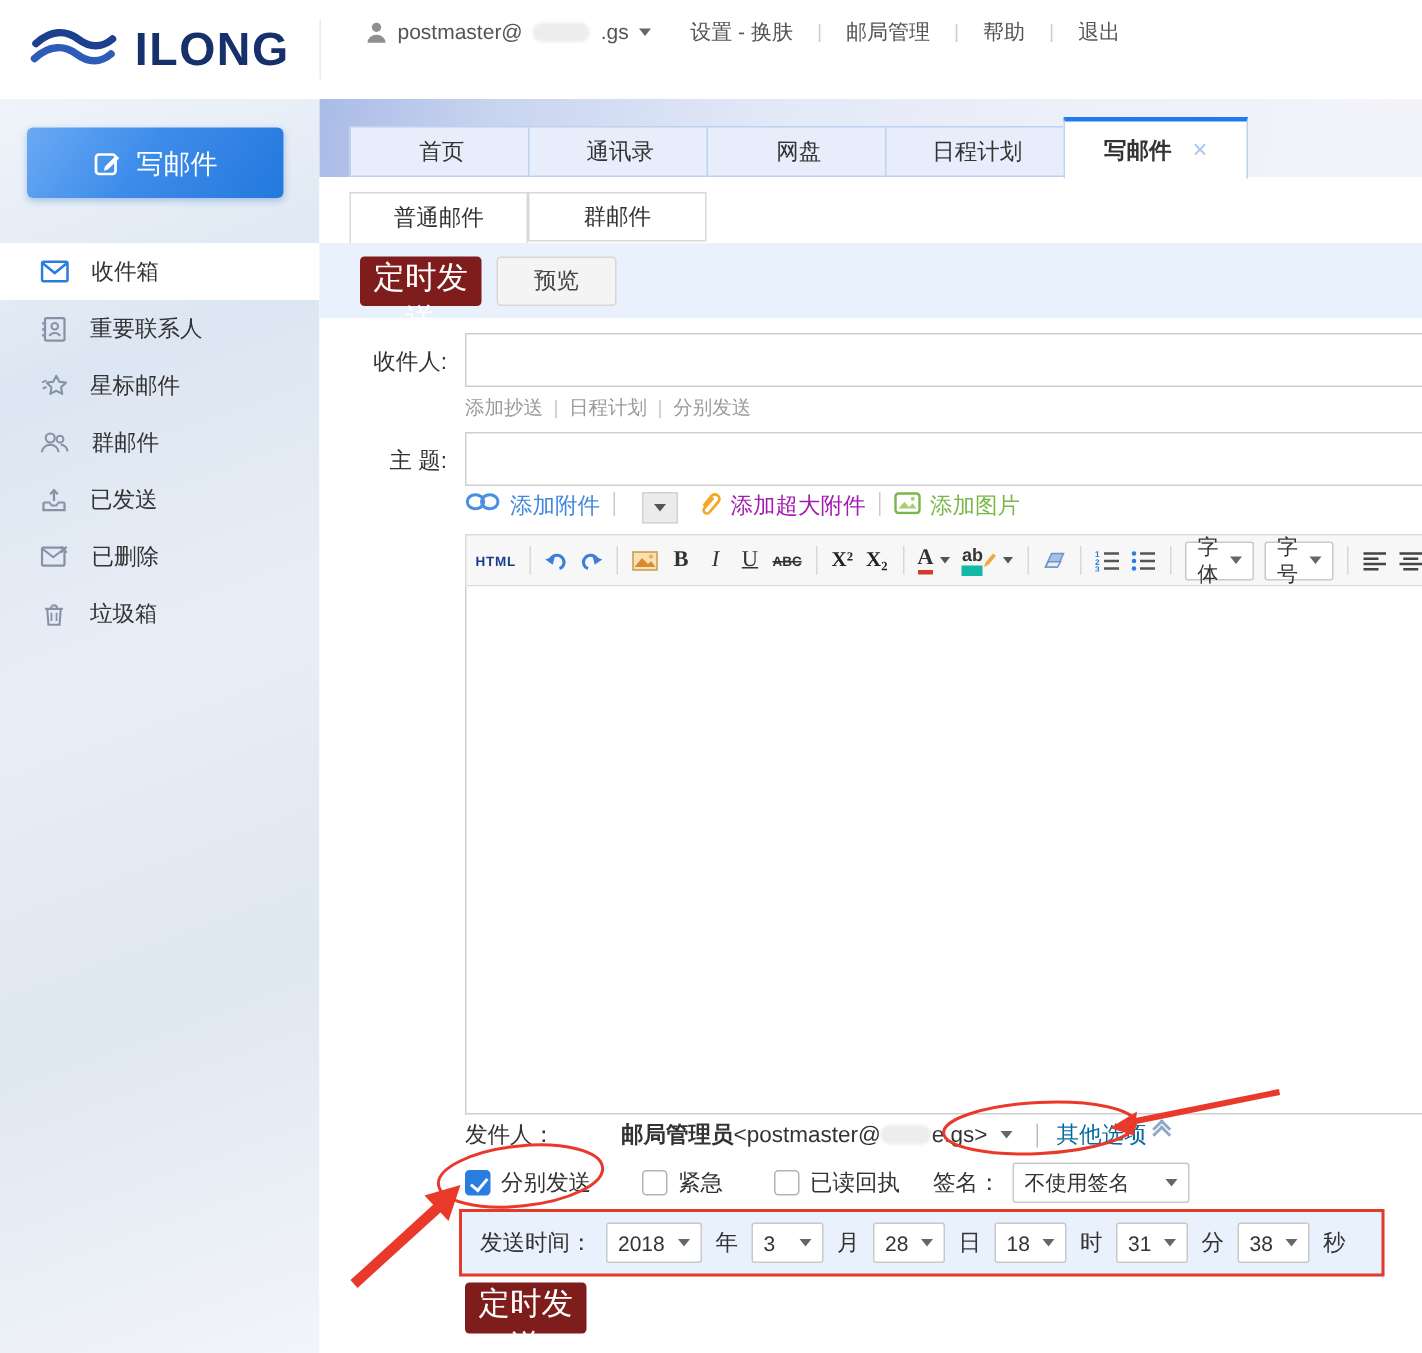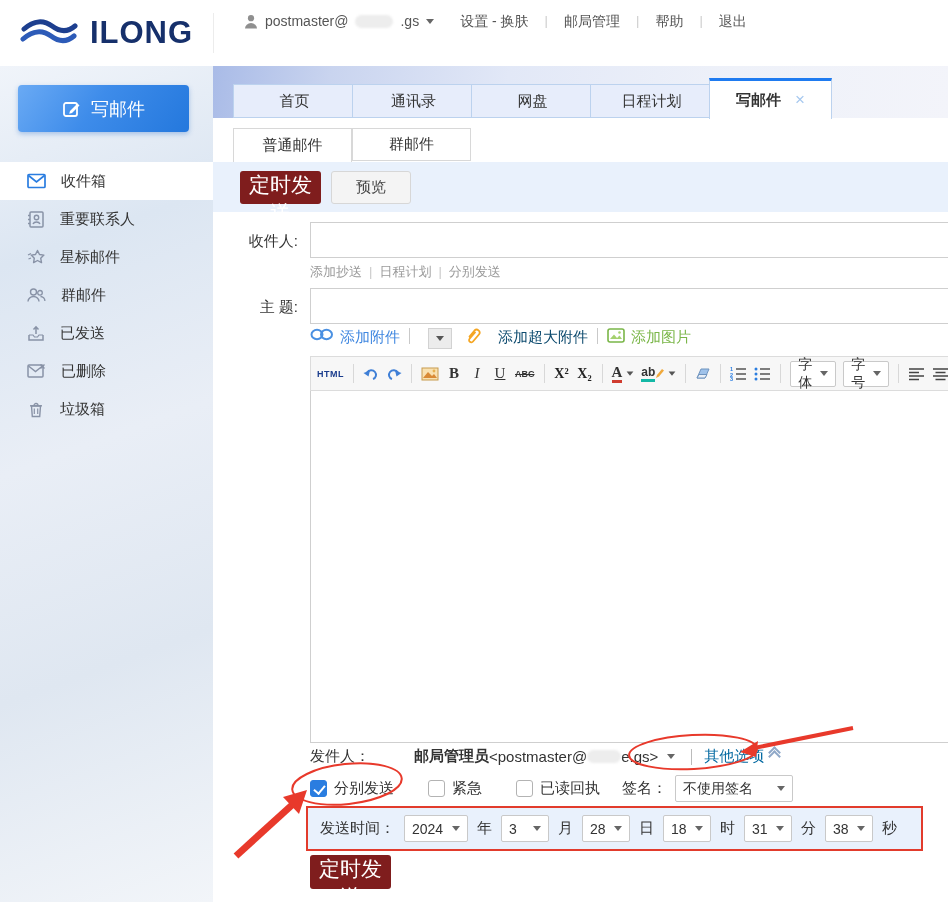--- a/index.html
+++ b/index.html
@@ -48,38 +48,38 @@
   .btn-preview { position:absolute; left:118px; top:9px; width:80px; height:33px; background:#f4f4f4; border:1px solid #d7d7d7; border-radius:3px; color:#444; font-size:15px; cursor:pointer; font-family:inherit; }
 
   .fld-label { position:absolute; left:0; width:85px; text-align:right; font-size:15px; color:#333; }
   .txt-input { position:absolute; left:97px; right:-3px; height:36px; border:1px solid #cfcfcf; background:#fff; padding:0 8px; font-size:14px; font-family:inherit; }
   .cc-links { position:absolute; left:97px; top:197px; font-size:13px; color:#9a9a9a; }
   .cc-links span.lnk { cursor:pointer; }
   .cc-sep { color:#c9c9c9; margin:0 7px; }
 
   .attach-row { position:absolute; left:97px; top:262px; height:26px; display:flex; font-size:15px; }
   .lnk-blue { color:#3f87e0; cursor:pointer; margin-left:6px; }
-  .lnk-orange { color:#0c4a6e; cursor:pointer; margin-left:17px;font-family:Liberation Mono, monospace; }
+  .lnk-orange { color:#a21caf; cursor:pointer; margin-left:6px;font-family:Liberation Mono, monospace; }
   .lnk-green { color:#7ab648; cursor:pointer; margin-left:6px; }
   .attach-sep { width:1px; height:16px; background:#c9c9c9; margin:0 9px; }
   .dd-mini { width:24px; height:21px; background:#ececec; border:1px solid #d2d2d2; display:flex; align-items:center; justify-content:center; margin-left:9px; cursor:pointer; }
   .dd-mini .caret { border-top-color:#555; }
 
   .editor-toolbar { position:absolute; left:97px; right:-3px; top:290px; height:35px; background:#f7f7f7; border:1px solid #dcdcdc;
     display:flex; align-items:center; padding:0 6px; gap:7px; overflow:hidden; }
   .tsep { width:1px; height:19px; background:#d8d8d8; margin:0 2px; flex:0 0 auto; }
   .ti { display:flex; align-items:center; justify-content:center; min-width:16px; height:22px; cursor:pointer; flex:0 0 auto; color:#333; }
   .ti-html { font-size:9px; font-weight:bold; color:#1a3c8c; letter-spacing:.5px; }
   .ti-b { font-family:"Liberation Serif",serif; font-weight:bold; font-size:15px; }
   .ti-i { font-family:"Liberation Serif",serif; font-style:italic; font-size:15px; }
   .ti-u { font-family:"Liberation Serif",serif; font-size:15px; text-decoration:underline; }
   .ti-abc { font-size:9px; text-decoration:line-through; font-weight:bold; }
   .ti-sup,.ti-sub { font-family:"Liberation Serif",serif; font-size:14px; font-weight:bold; color:#222; }
   .ti-A { font-family:"Liberation Serif",serif; font-size:15px; font-weight:bold; border-bottom:3px solid #d03c2f; line-height:15px; }
-  .ti-ab { font-size:12px; font-weight:bold; border-bottom:3px solid #14b8a6; line-height:14px; }
+  .ti-ab { font-size:12px; font-weight:bold; border-bottom:7px solid #14b8a6; line-height:14px; }
   .ti .caret { border-top-color:#555; margin-left:4px; transform:scale(.85); }
   .selbox { background:#fff; border:1px solid #c9c9c9; border-radius:2px; height:26px; display:inline-flex; align-items:center; justify-content:space-between; padding:0 7px; font-size:14px; color:#333; cursor:pointer; gap:8px; }
   .selbox-toolbar { width:88px; }
 
   .editor-body { position:absolute; left:97px; right:-3px; top:325px; height:352px; background:#fff; border:1px solid #cfcfcf; border-top:none; cursor:text; }
 
   .sender-row { position:absolute; left:97px; top:681px; display:flex; align-items:center; font-size:15px; color:#333; }
   .sender-row b { font-weight:bold;padding-left:44px; }
   .vsep { width:1px; height:16px; background:#bbb; margin:0 12px 0 16px; }
   .other-opts { color:#0369a1; cursor:pointer; }
@@ -391,21 +391,21 @@
     <span class="sig-label">签名：</span>
     <span class="selbox selbox-sig">
         <span>不使用签名</span>
         <span class="caret"></span>
       </span>
   </div>
 
   <div class="schedule-row">
     <span>发送时间：</span>
     <span class="selbox selbox-dt w64">
-        <span>2024</span>
+        <span>2018</span>
         <span class="caret"></span>
       </span>
     <span>年</span>
     <span class="selbox selbox-dt w48">
         <span>3</span>
         <span class="caret"></span>
       </span>
     <span>月</span>
     <span class="selbox selbox-dt w48">
         <span>28</span>

